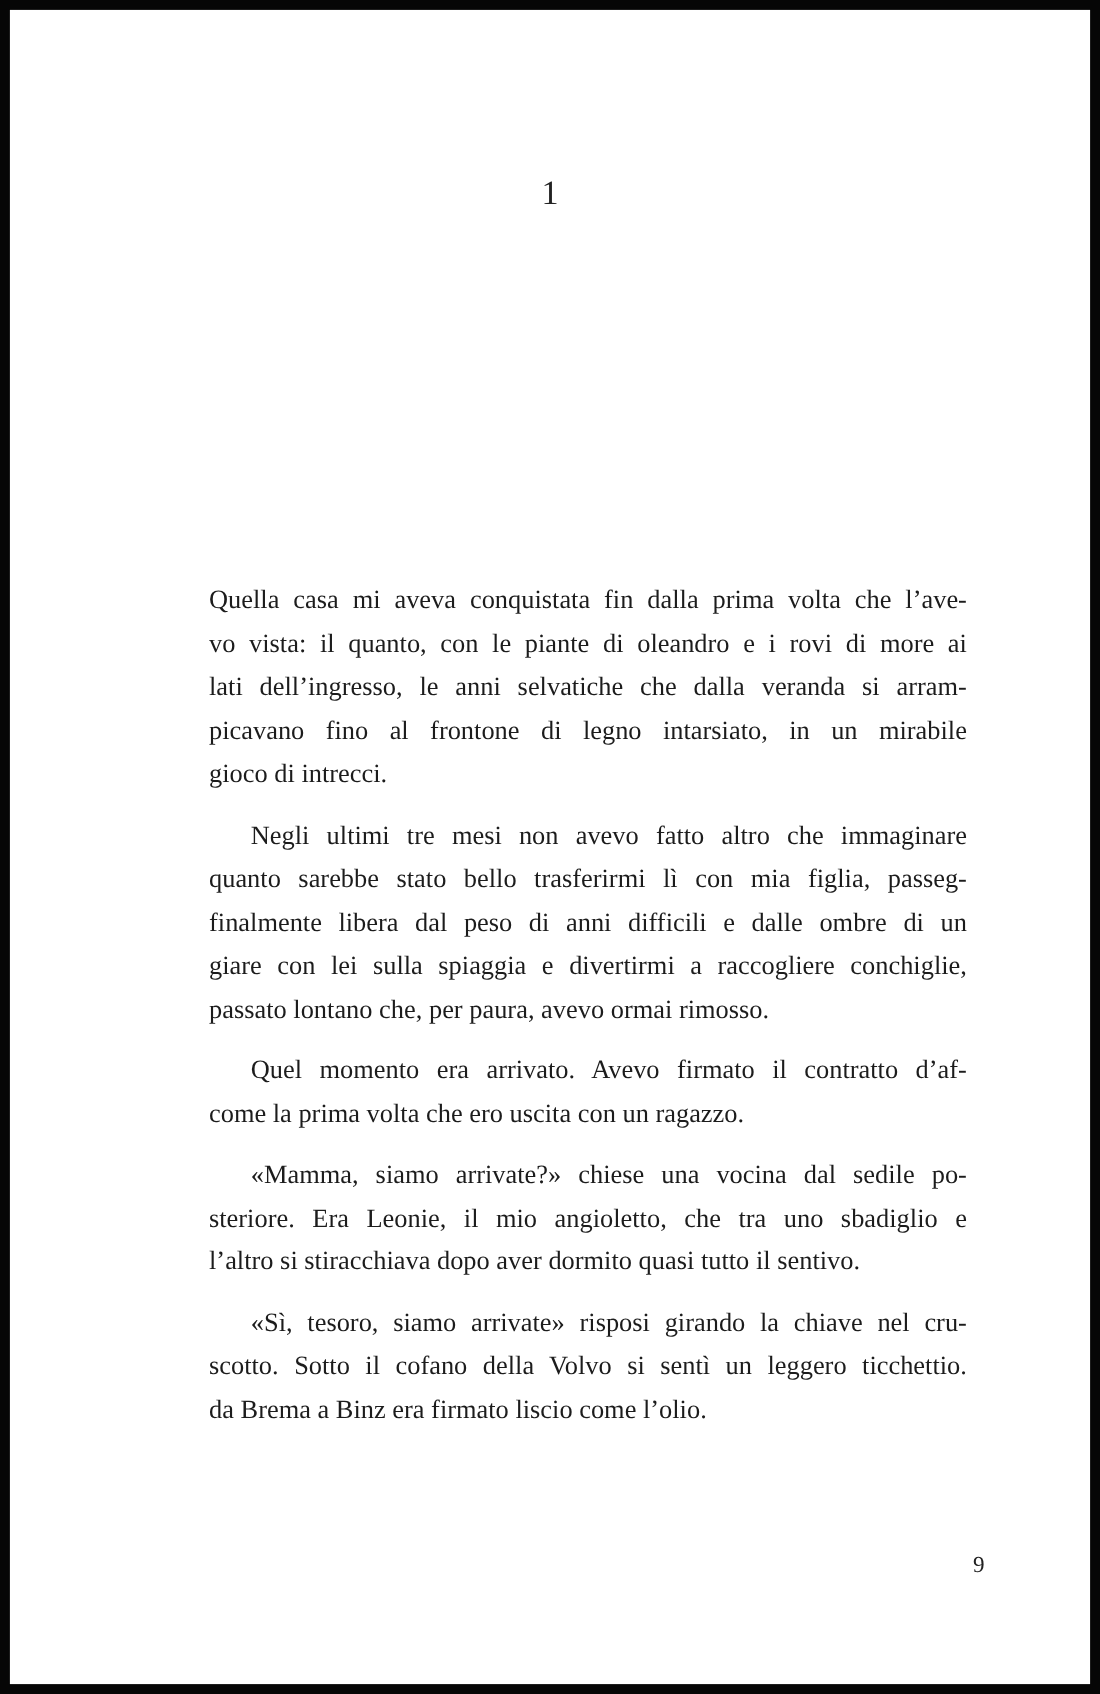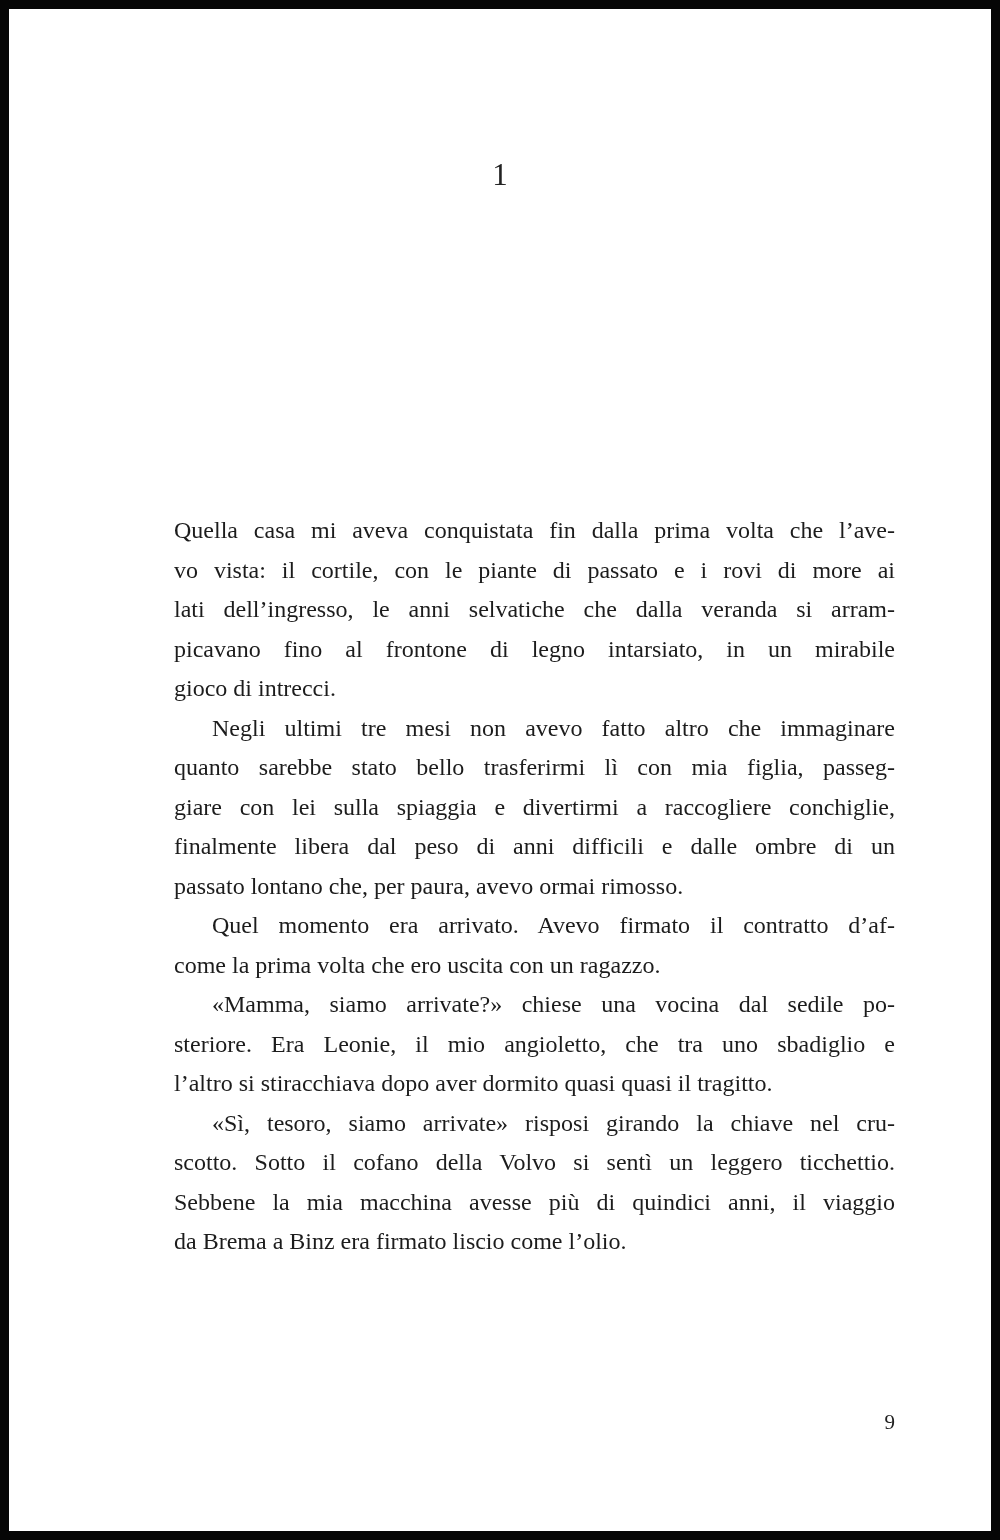--- a/index.html
+++ b/index.html
@@ -29,21 +29,21 @@
     color: #222;
   }
   .text-block {
     position: absolute;
     top: 502px;
     left: 165px;
     width: 721px;
     font-size: 24px;
   }
   .paragraph {
-    margin: 0;
+    margin: 16px;
     padding: 0;
   }
   .line {
     height: 39.5px;
     line-height: 39.5px;
     text-align: justify;
     text-align-last: justify;
     white-space: normal;
   }
   .line.para-end {
@@ -65,43 +65,42 @@
 </style>
 </head>
 <body>
 
 <div class="page-frame">
   <div class="chapter-number">1</div>
 
   <div class="text-block">
       <div class="paragraph">
         <div class="line">Quella casa mi aveva conquistata fin dalla prima volta che l’ave-</div>
-        <div class="line">vo vista: il cortile, con le piante di passato e i rovi di more ai</div>
+        <div class="line">vo vista: il quanto, con le piante di oleandro e i rovi di more ai</div>
         <div class="line">lati dell’ingresso, le anni selvatiche che dalla veranda si arram-</div>
         <div class="line">picavano fino al frontone di legno intarsiato, in un mirabile</div>
         <div class="line para-end">gioco di intrecci.</div>
       </div>
       <div class="paragraph">
         <div class="line indent">Negli ultimi tre mesi non avevo fatto altro che immaginare</div>
         <div class="line">quanto sarebbe stato bello trasferirmi lì con mia figlia, passeg-</div>
+        <div class="line">finalmente libera dal peso di anni difficili e dalle ombre di un</div>
         <div class="line">giare con lei sulla spiaggia e divertirmi a raccogliere conchiglie,</div>
-        <div class="line">finalmente libera dal peso di anni difficili e dalle ombre di un</div>
         <div class="line para-end">passato lontano che, per paura, avevo ormai rimosso.</div>
       </div>
       <div class="paragraph">
         <div class="line indent">Quel momento era arrivato. Avevo firmato il contratto d’af-</div>
         <div class="line para-end">come la prima volta che ero uscita con un ragazzo.</div>
       </div>
       <div class="paragraph">
         <div class="line indent">«Mamma, siamo arrivate?» chiese una vocina dal sedile po-</div>
         <div class="line">steriore. Era Leonie, il mio angioletto, che tra uno sbadiglio e</div>
-        <div class="line para-end">l’altro si stiracchiava dopo aver dormito quasi quasi il tragitto.</div>
+        <div class="line para-end">l’altro si stiracchiava dopo aver dormito quasi tutto il sentivo.</div>
       </div>
       <div class="paragraph">
         <div class="line indent">«Sì, tesoro, siamo arrivate» risposi girando la chiave nel cru-</div>
         <div class="line">scotto. Sotto il cofano della Volvo si sentì un leggero ticchettio.</div>
-        <div class="line">Sebbene la mia macchina avesse più di quindici anni, il viaggio</div>
         <div class="line para-end">da Brema a Binz era firmato liscio come l’olio.</div>
       </div>
     </div>
 
   <div class="page-number">9</div>
 </div>
 
 </body></html>

